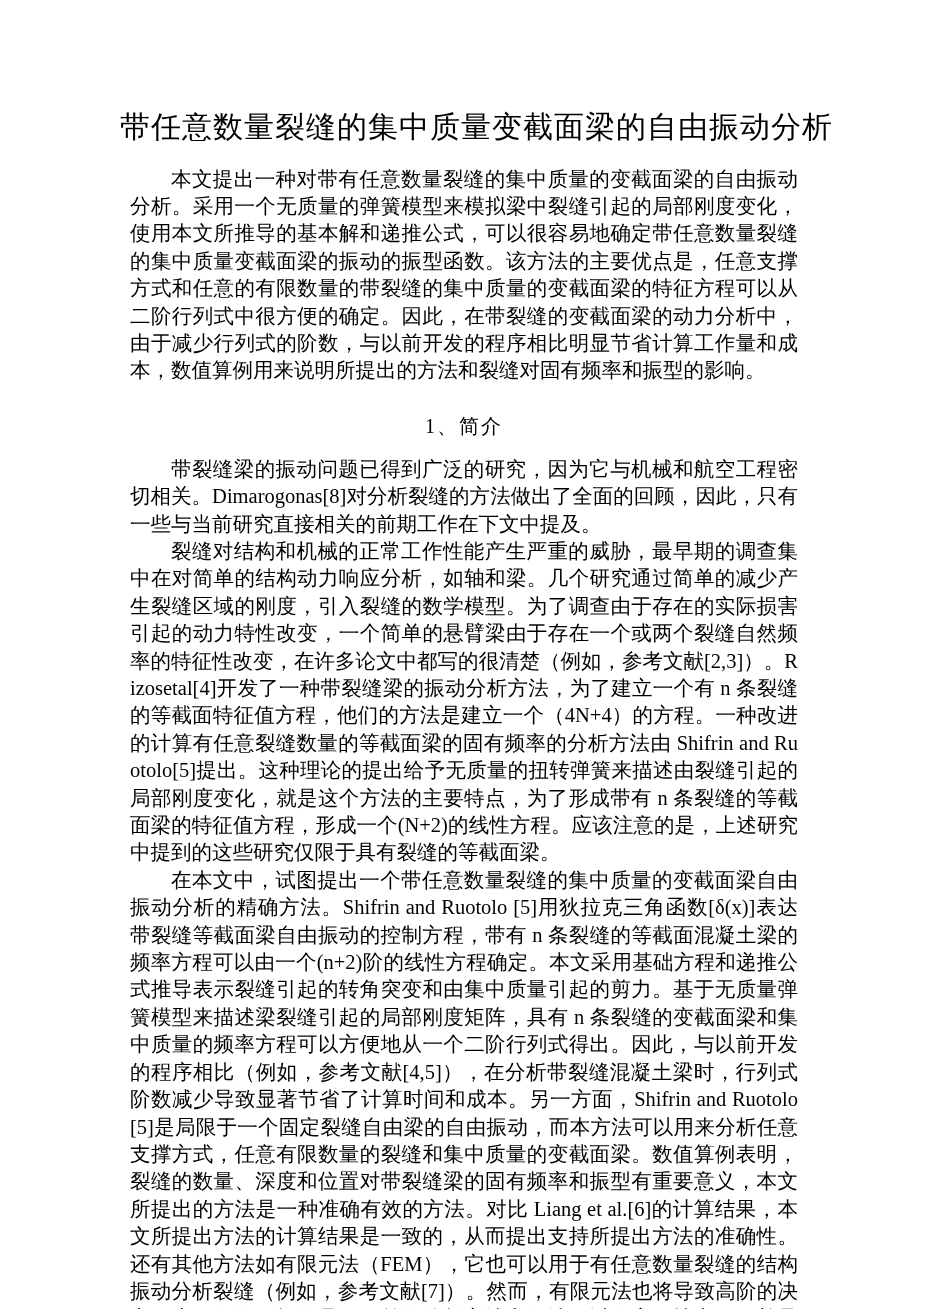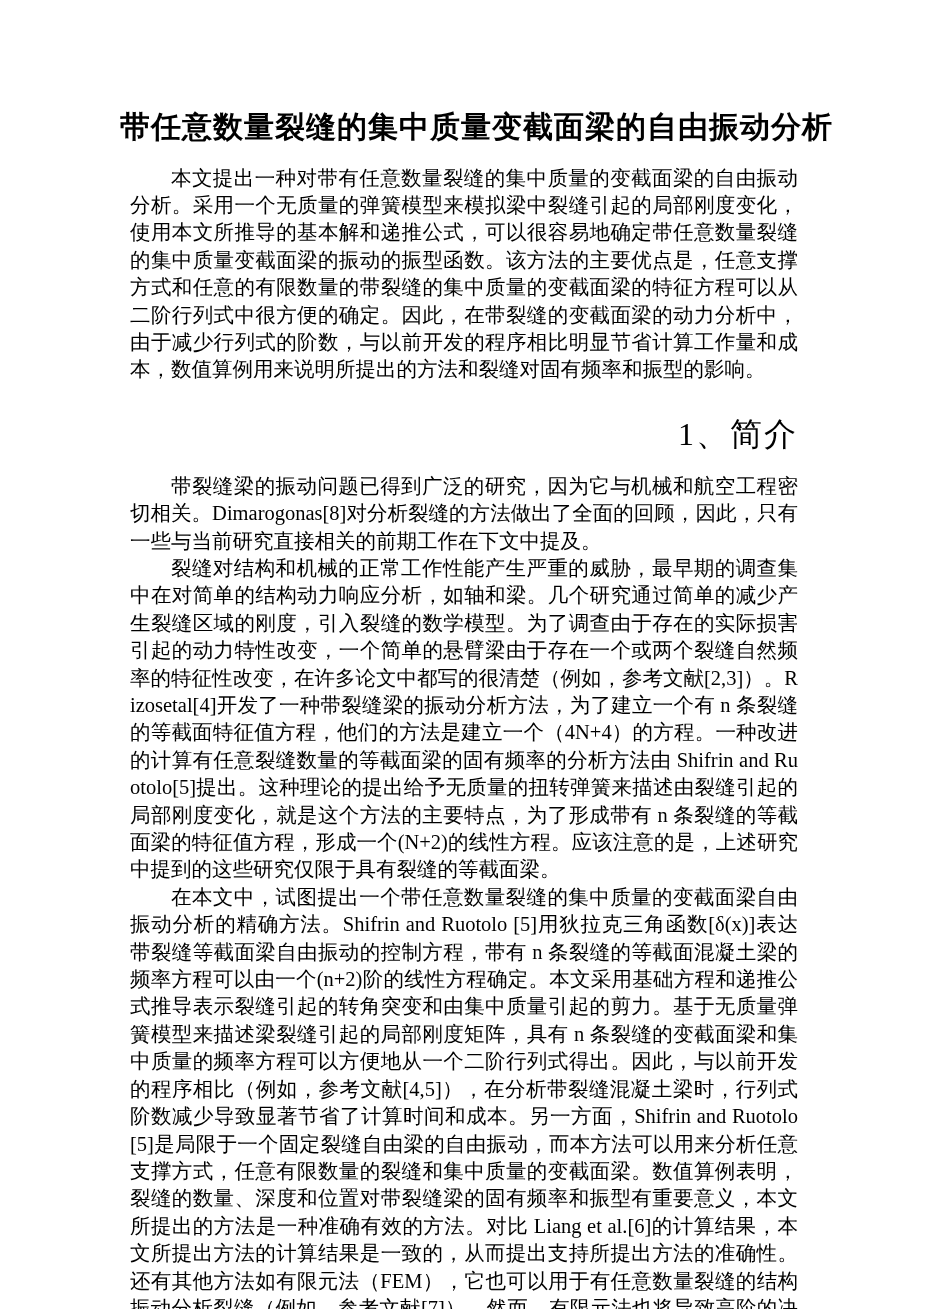--- a/index.html
+++ b/index.html
@@ -16,46 +16,45 @@
     color: #000000;
   }
   .page {
     position: absolute;
     left: 130px;
     top: 108px;
     width: 668px;
   }
   .doc-title {
     font-size: 30px;
-    font-weight: 700;
+    font-weight: 400;
     text-align: center;
     letter-spacing: 1px;
     line-height: 1.25;
     margin: 0 0 20px 0;
     white-space: nowrap;
     margin-left: -10px;
     margin-right: -10px;
   }
   .body-text {
     font-size: 20.5px;
     line-height: 27.4px;
     text-align: justify;
     text-justify: inter-ideograph;
     margin: 0;
     text-indent: 2em;
     word-break: break-all;
   }
   .abstract {
     margin-bottom: 28px;
-    font-family: Liberation Mono, monospace;
   }
   .section-heading {
-    font-size: 32px;
+    font-size: 20px;
     font-weight: 400;
-    text-align: right;
+    text-align: center;
     margin: 14px 0 16px 0;
     letter-spacing: 2px;
   }
 </style>
 </head>
 <body>
 
 <div class="page">
 
   <h1 class="doc-title">带任意数量裂缝的集中质量变截面梁的自由振动分析</h1>

